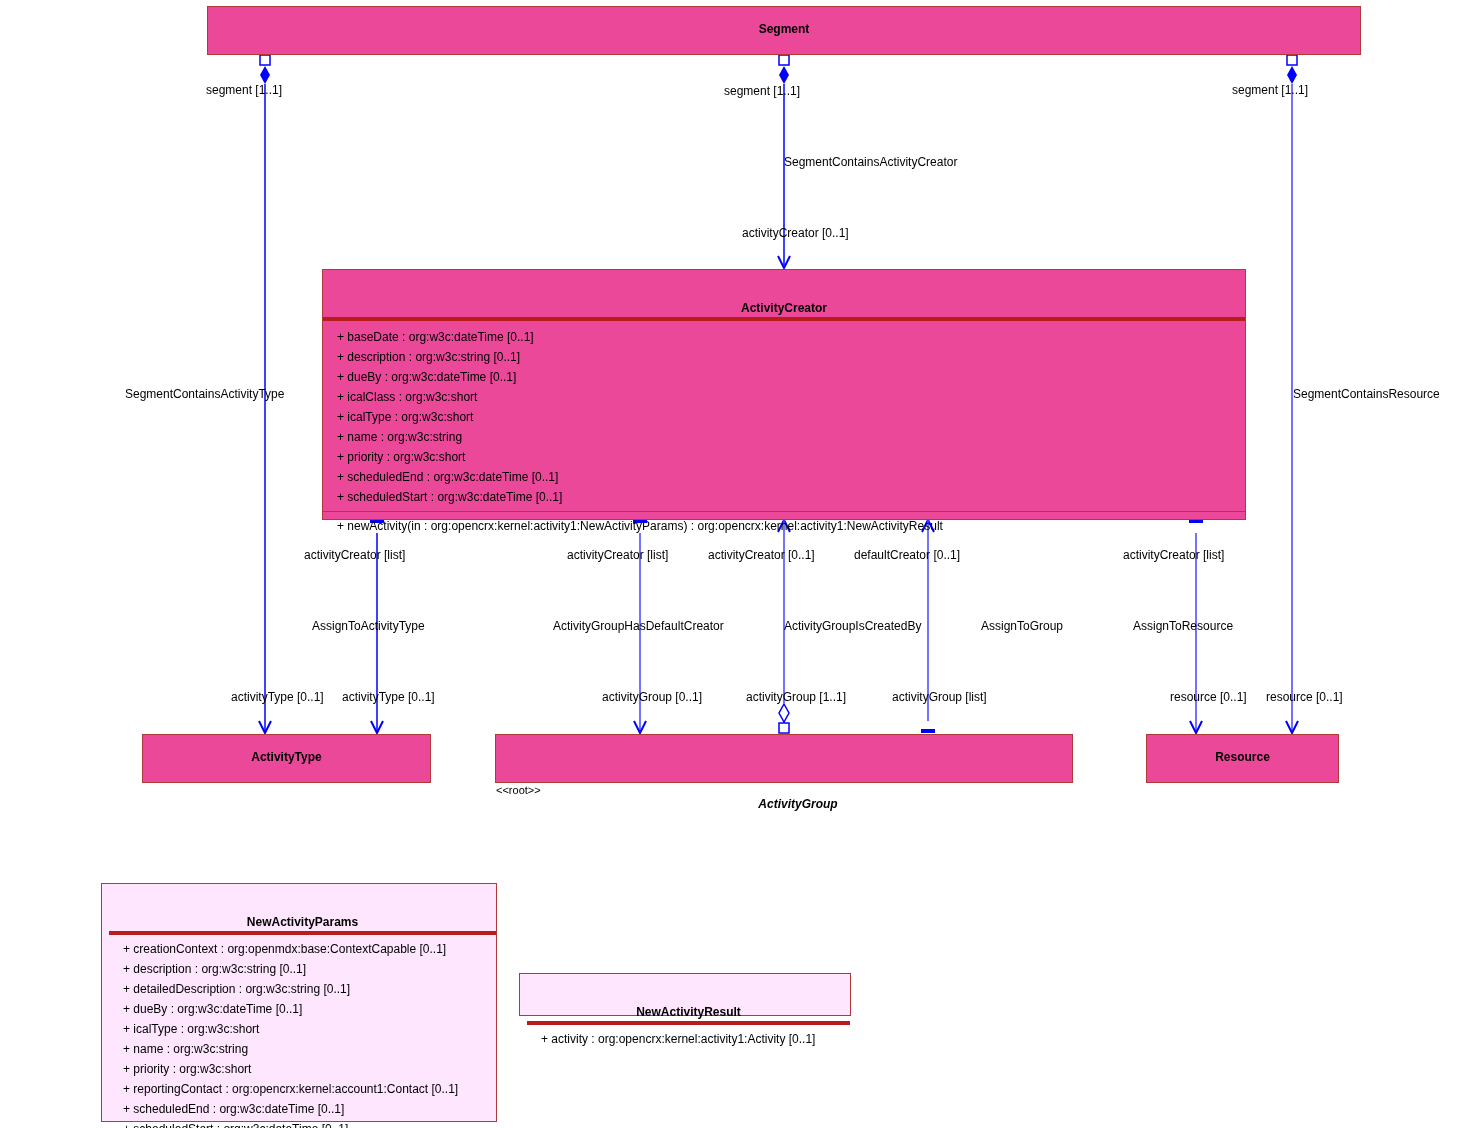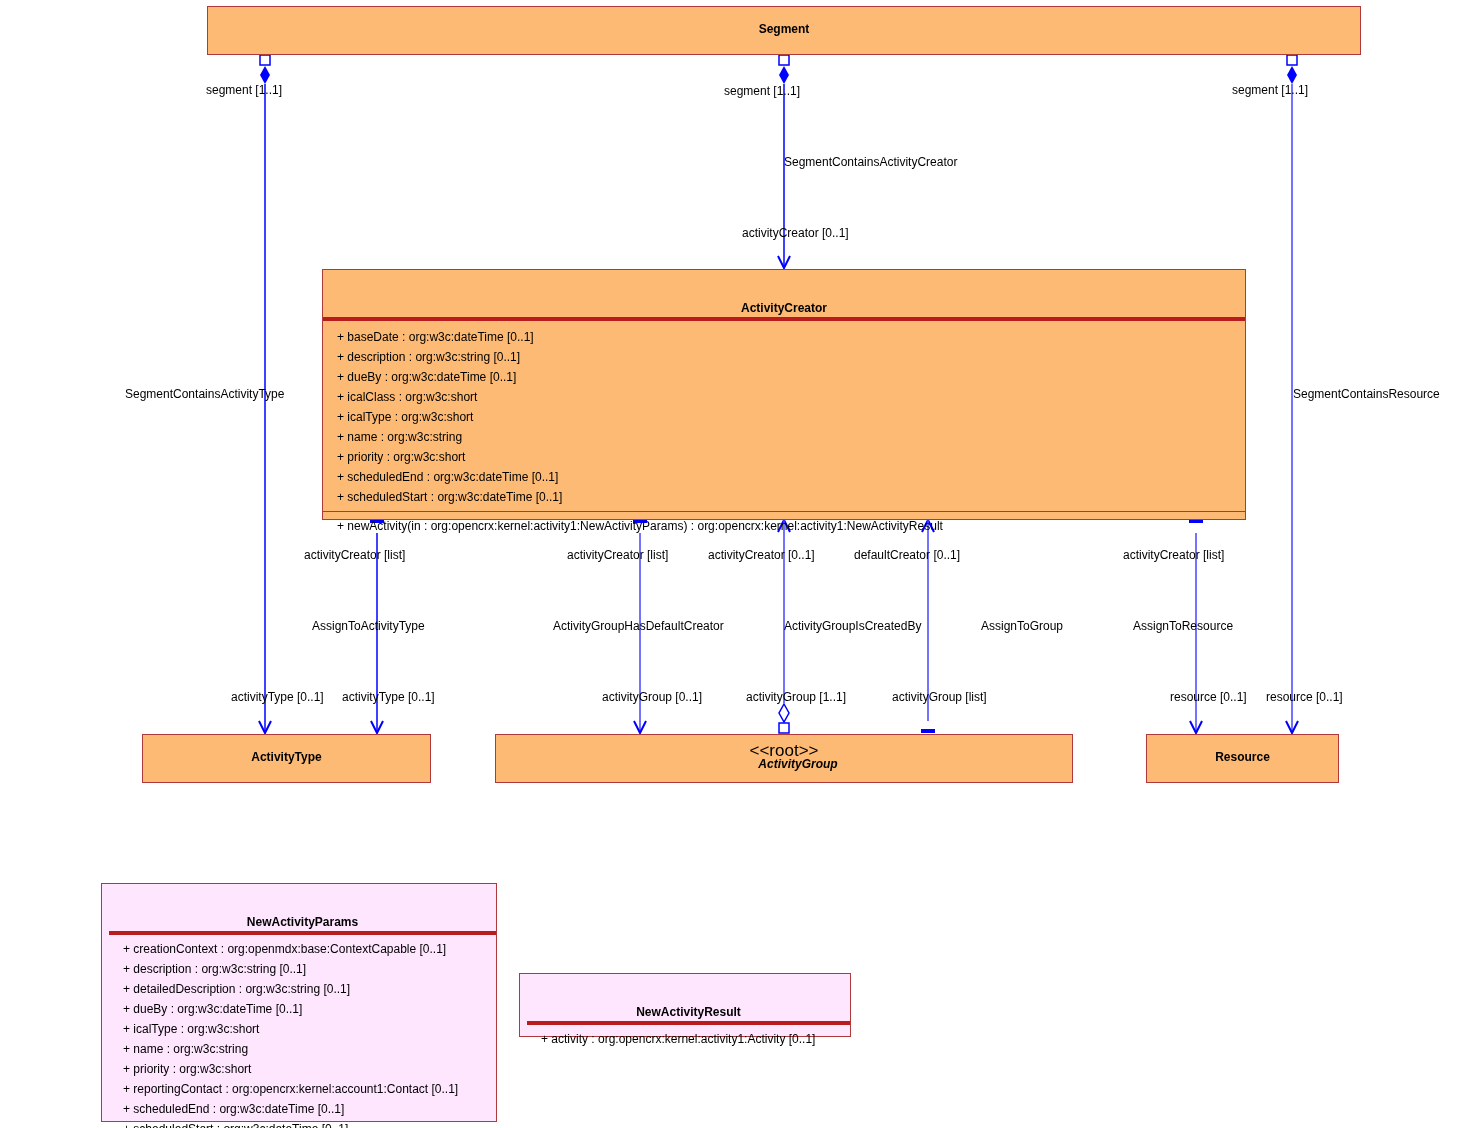--- a/index.html
+++ b/index.html
@@ -1,24 +1,24 @@
 <!DOCTYPE html>
 <html><head>
   <meta charset="utf-8">
   <style>
     html, body { margin: 0; padding: 0; background: #ffffff; }
     body { width: 1457px; height: 1128px; position: relative; overflow: hidden;
            font-family: "Liberation Sans", sans-serif; font-size: 12px; color: #000; }
     #wires { position: absolute; left: 0; top: 0; width: 1457px; height: 1128px; }
     .cls { position: absolute; box-sizing: border-box; border: 1px solid #b03a3a;
-           background: #fdba74; }
+           background: #ec4899; }
     .cls.pink { background: #ffe6ff; padding-left: 7px; }
     .cls .title { font-weight: bold; text-align: center; font-size: 12px; }
     .cls .title.italic { font-style: italic; padding-left: 28px; }
-    .cls .stereo { text-align: center; font-size: 17px; }
+    .cls .stereo { font-size: 11px; margin-top: 40px; }
     .cls .hdr { border-bottom: 4px solid #b91c1c; height: 24px; line-height: 22px; box-sizing: border-box; margin-top: 27px; }
     .cls .attrs { padding: 3px 0 4px 14px; border-bottom: 1px solid #b03a3a; }
     .cls .attrs.last { border-bottom: none; }
     .cls .attr { height: 20px; line-height: 20px; white-space: nowrap; }
     .cls .ops { padding: 4px 0 0 14px; }
     .cls .op { height: 20px; line-height: 20px; white-space: nowrap; }
     .lbl { position: absolute; white-space: nowrap; font-size: 12px; line-height: 14px; }
   </style>
 </head>
 <body>
@@ -122,21 +122,21 @@
       <div class="attr">+ dueBy : org:w3c:dateTime [0..1]</div>
       <div class="attr">+ icalType : org:w3c:short</div>
       <div class="attr">+ name : org:w3c:string</div>
       <div class="attr">+ priority : org:w3c:short</div>
       <div class="attr">+ reportingContact : org:opencrx:kernel:account1:Contact [0..1]</div>
       <div class="attr">+ scheduledEnd : org:w3c:dateTime [0..1]</div>
       <div class="attr">+ scheduledStart : org:w3c:dateTime [0..1]</div>
     </div>
 </div>
 
-<div class="cls pink" style="left:519px; top:973px; width:332px; height:64px;">
+<div class="cls pink" style="left:519px; top:973px; width:332px; height:43px;">
   <div class="title hdr">NewActivityResult</div>
   <div class="attrs last" id="nar-attrs" style="padding-top:4px;">
       <div class="attr">+ activity : org:opencrx:kernel:activity1:Activity [0..1]</div>
     </div>
 </div>
 
 <span class="lbl" style="left:206px; top:83px;">segment [1..1]</span>
 <span class="lbl" style="left:125px; top:387px;">SegmentContainsActivityType</span>
 <span class="lbl" style="left:231px; top:690px;">activityType [0..1]</span>
 

